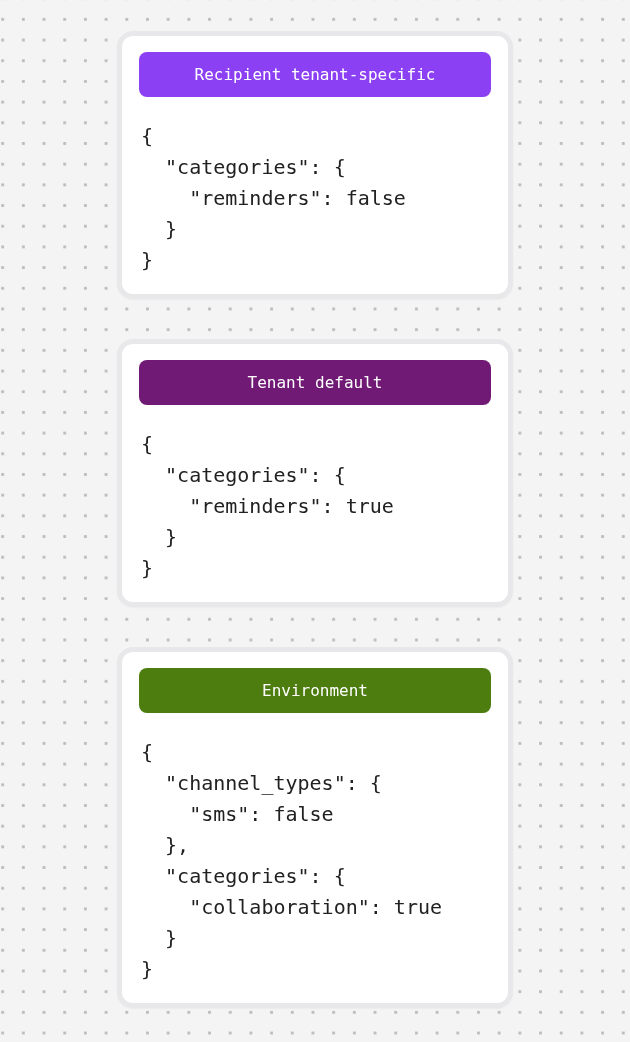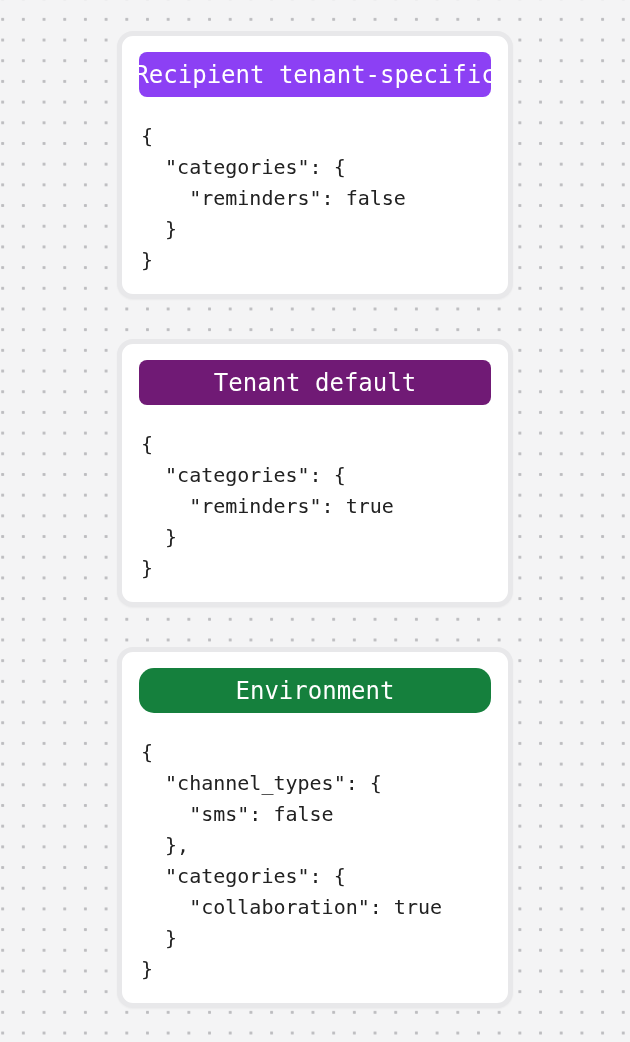--- a/index.html
+++ b/index.html
@@ -36,21 +36,21 @@
     margin-bottom: 0;
   }
   .badge {
     box-sizing: border-box;
     height: 45px;
     border-radius: 8px;
     display: flex;
     align-items: center;
     justify-content: center;
     color: #ffffff;
-    font-size: 24px;
+    font-size: 16px;
     font-weight: 500;
     letter-spacing: 0;
     white-space: nowrap;
   }
   .code {
     margin: 24px 0 0 2px;
     font-size: 20px;
     line-height: 31px;
     color: #212121;
     white-space: pre;
@@ -74,21 +74,21 @@
   <div class="card">
     <div class="badge" style="background-color: #701a75;">Tenant default</div>
     <div class="code">{
   "categories": {
     "reminders": true
   }
 }</div>
   </div>
 
   <div class="card">
-    <div class="badge" style="background-color: #15803d; border-radius: 15px;">Environment</div>
+    <div class="badge" style="background-color: #4d7c0f;">Environment</div>
     <div class="code">{
   "channel_types": {
     "sms": false
   },
   "categories": {
     "collaboration": true
   }
 }</div>
   </div>
 

